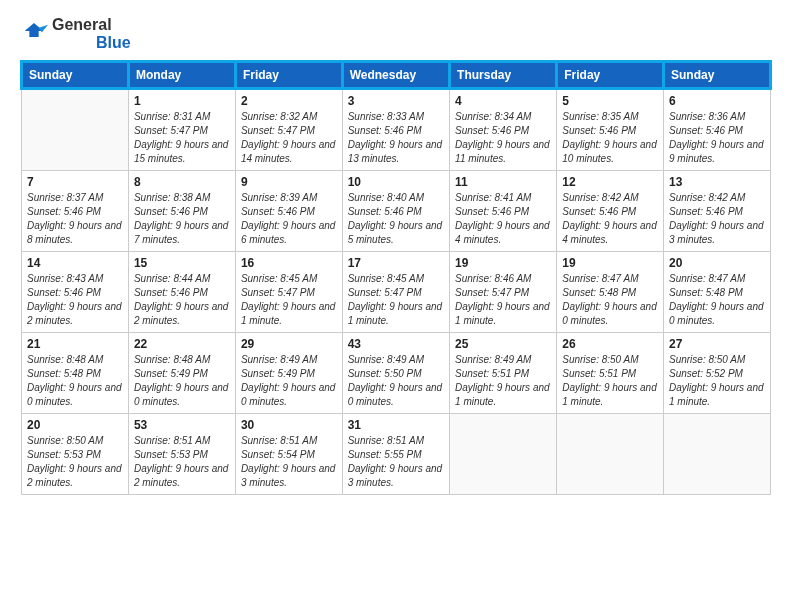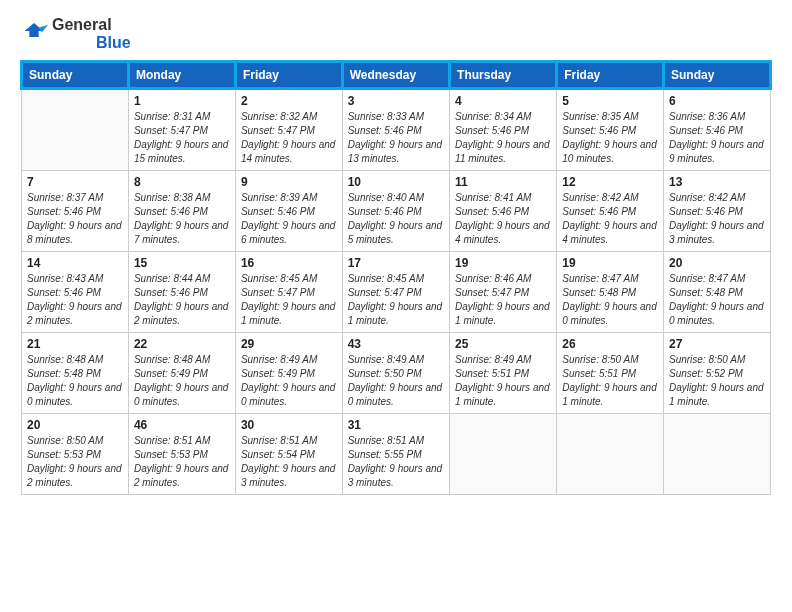--- a/index.html
+++ b/index.html
@@ -234,21 +234,21 @@
             <span class="day-num">27</span>
             <div class="day-info">Sunrise: 8:50 AM<br>Sunset: 5:52 PM<br>Daylight: 9 hours and 1 minute.</div>
           </td>
         </tr>
         <tr>
           <td>
             <span class="day-num">20</span>
             <div class="day-info">Sunrise: 8:50 AM<br>Sunset: 5:53 PM<br>Daylight: 9 hours and 2 minutes.</div>
           </td>
           <td>
-            <span class="day-num">46</span>
+            <span class="day-num">53</span>
             <div class="day-info">Sunrise: 8:51 AM<br>Sunset: 5:53 PM<br>Daylight: 9 hours and 2 minutes.</div>
           </td>
           <td>
             <span class="day-num">30</span>
             <div class="day-info">Sunrise: 8:51 AM<br>Sunset: 5:54 PM<br>Daylight: 9 hours and 3 minutes.</div>
           </td>
           <td>
             <span class="day-num">31</span>
             <div class="day-info">Sunrise: 8:51 AM<br>Sunset: 5:55 PM<br>Daylight: 9 hours and 3 minutes.</div>
           </td>

